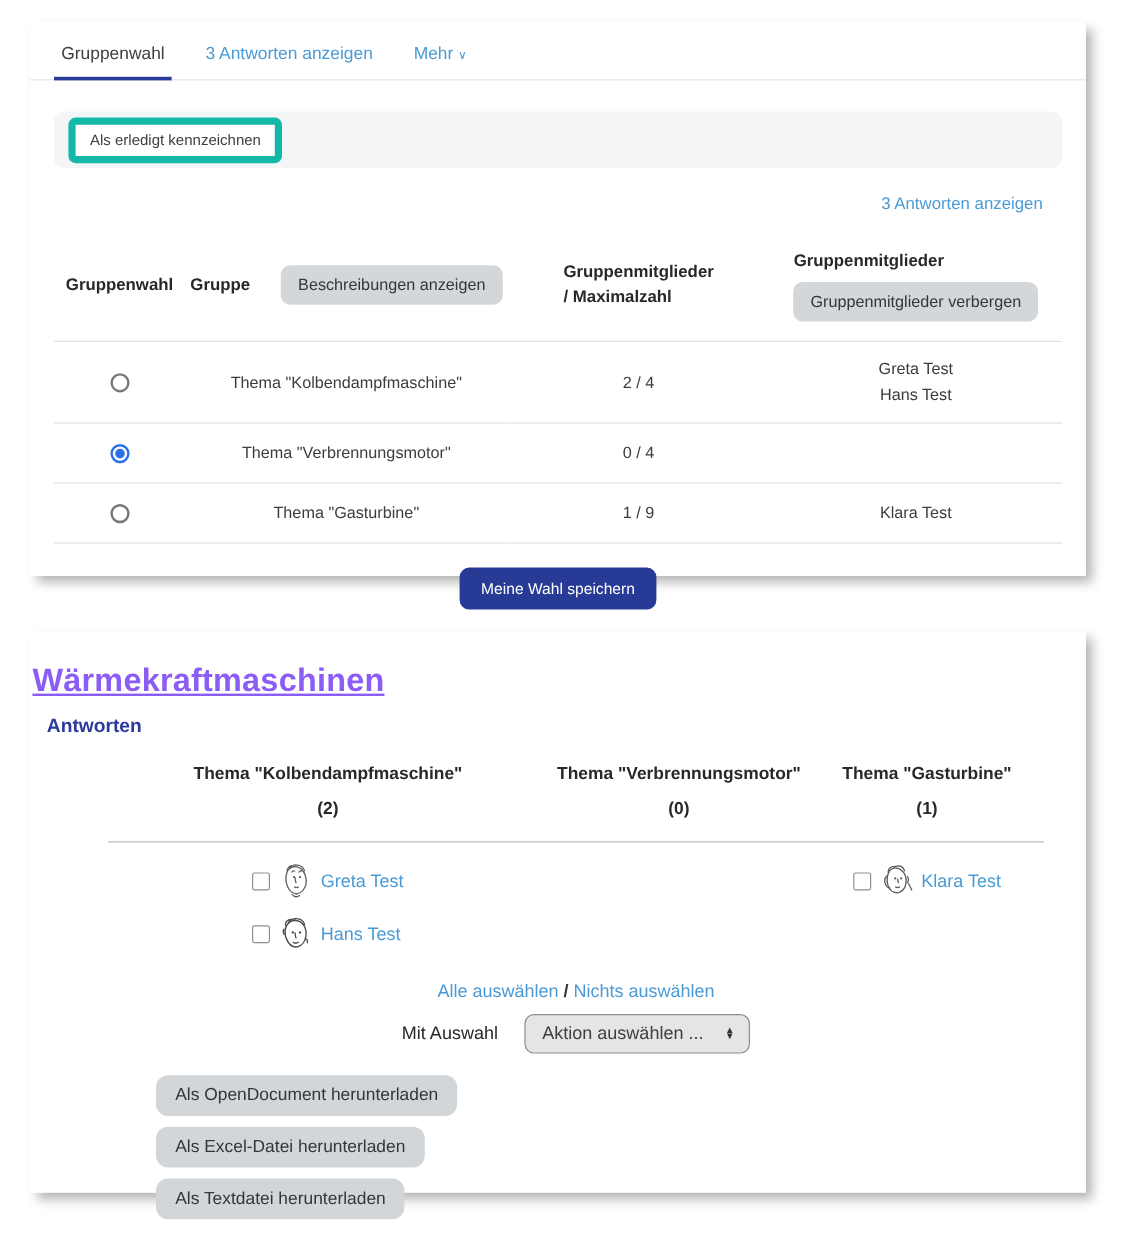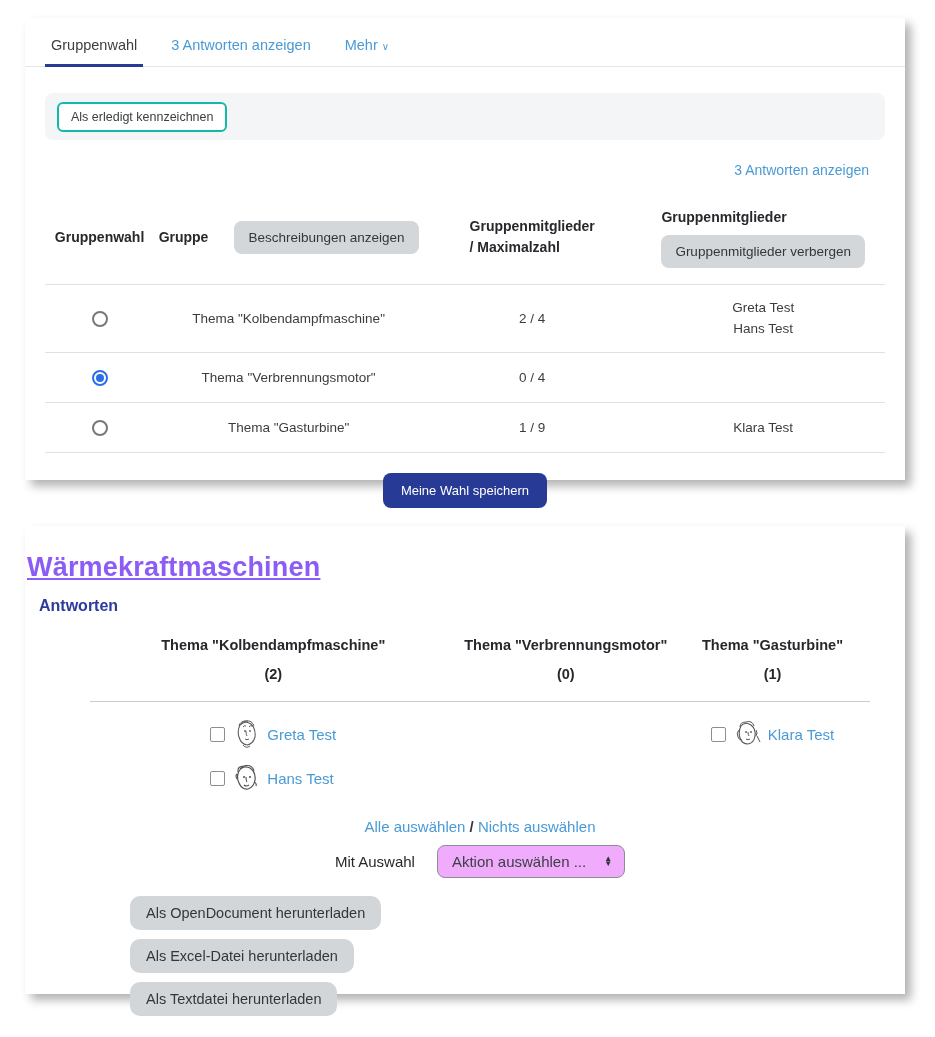--- a/index.html
+++ b/index.html
@@ -17,21 +17,21 @@
 
   
   .tabs { display: flex; align-items: flex-end; gap: 30px; padding: 0 0 0 24px; border-bottom: 1px solid #e3e5e7; height: 49px; }
   .tab { font-size: 14.5px; color: #4a9ad5; padding: 14px 2px 13px 2px; cursor: pointer; position: relative; white-space: nowrap; }
   .tab.active { color: #3c4043; }
   .tab.active::after { content: ""; position: absolute; left: -4px; right: -4px; bottom: -1px; height: 3px; background: #273a96; }
   .chev { font-size: 10px; margin-left: 4px; color: #4a9ad5; }
 
   
   .completion-box { margin: 26px 20px 0 20px; height: 47px; background: #f4f5f6; border-radius: 8px; display: flex; align-items: center; padding-left: 12px; }
-  .btn-outline { background: #ffffff; border: 2px solid #14b8a6; border-radius: 6px; padding: 6px 12px; font-size: 12.5px; color: #3c4043; cursor: pointer; font-family: inherit; }
+  .btn-outline { background: #ffffff; border: 6px solid #14b8a6; border-radius: 6px; padding: 6px 12px; font-size: 12.5px; color: #3c4043; cursor: pointer; font-family: inherit; }
 
   .responses-link-row { margin: 21px 36px 0 0; text-align: right; }
   a.link { color: #4a9ad5; text-decoration: none; font-size: 14px; cursor: pointer; }
 
   
   table.choice { width: 840px; margin: 14px 20px 0 20px; border-collapse: collapse; }
   table.choice th { font-size: 14px; font-weight: bold; color: #26282b; padding: 14px 4px 16px 4px; border-bottom: 1px solid #dee2e6; vertical-align: middle; }
   table.choice td { font-size: 13.5px; color: #3a3d40; text-align: center; padding: 12px 4px; border-bottom: 1px solid #dee2e6; height: 50px; vertical-align: middle; }
   .col-choice { width: 13%; text-align: center; }
   .col-group  { width: 32%; text-align: center; }
@@ -65,21 +65,21 @@
   .user-entry { display: flex; align-items: center; gap: 6px; margin-bottom: 12px; }
   .cb { display: inline-block; width: 15px; height: 15px; border: 1.5px solid #8b8f94; border-radius: 2px; background: #fff; cursor: pointer; flex: 0 0 auto; }
   .user-name { font-size: 15px; color: #4a9ad5; text-decoration: none; cursor: pointer; }
   .avatar { flex: 0 0 auto; }
 
   .select-controls { width: 780px; margin-left: 65px; text-align: center; margin-top: 12px; }
   .select-links { font-size: 15px; color: #33363a; }
   .select-links a { font-size: 15px; }
   .with-selected-row { margin-top: 10px; display: flex; align-items: center; justify-content: center; gap: 22px; }
   .with-selected-label { font-size: 15px; color: #26282b; }
-  .fake-select { display: inline-flex; align-items: center; gap: 18px; border: 1px solid #8a8e93; border-radius: 8px; padding: 7px 12px 7px 14px; font-size: 15px; color: #3c4043; cursor: pointer; background: #f0abfc; }
+  .fake-select { display: inline-flex; align-items: center; gap: 18px; border: 1px solid #8a8e93; border-radius: 8px; padding: 7px 12px 7px 14px; font-size: 15px; color: #3c4043; cursor: pointer; background: #e5e5e5; }
   .updown { display: inline-flex; flex-direction: column; line-height: 0.55; font-size: 8px; color: #2f3235; }
 
   .download-buttons { margin: 18px 16px 0 105px; }
   .download-buttons .pill-btn { display: block; margin-bottom: 9px; border-radius: 10px; padding: 9px 16px; font-size: 14.5px; background: #d2d6d9; }
 </style>
 </head>
 <body>
 
 <div class="card card1">
 

